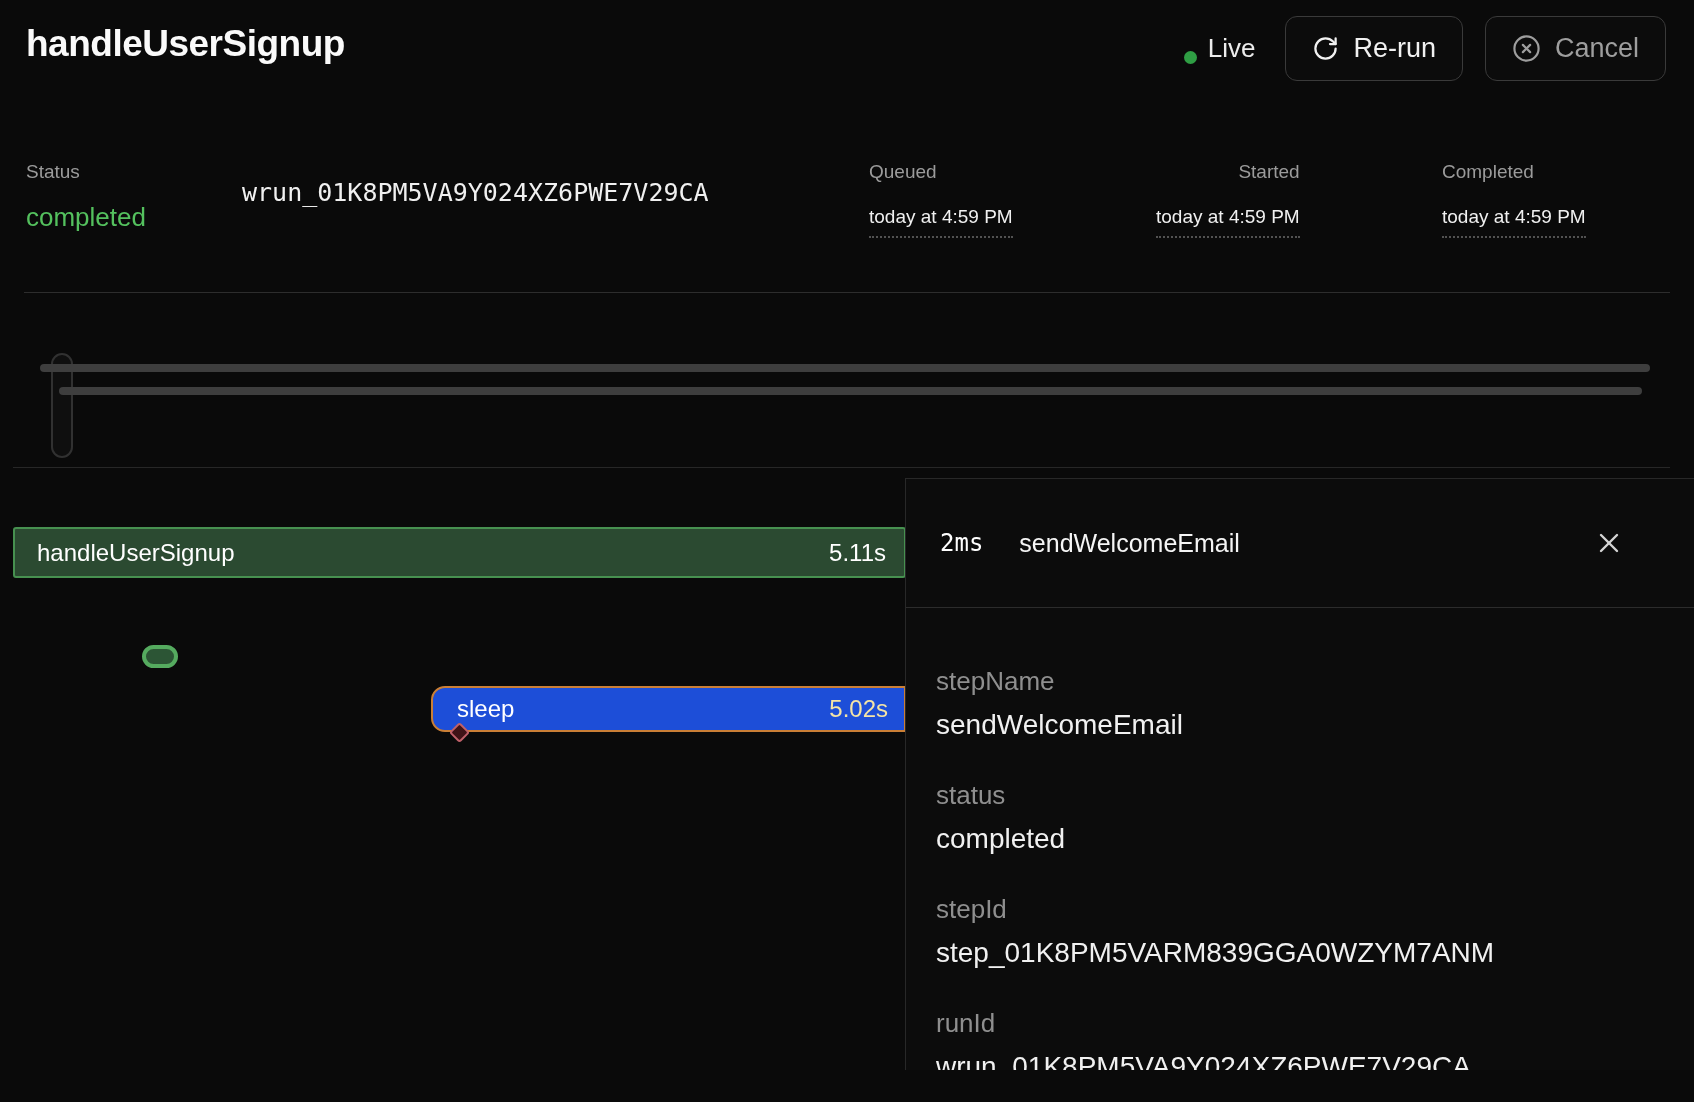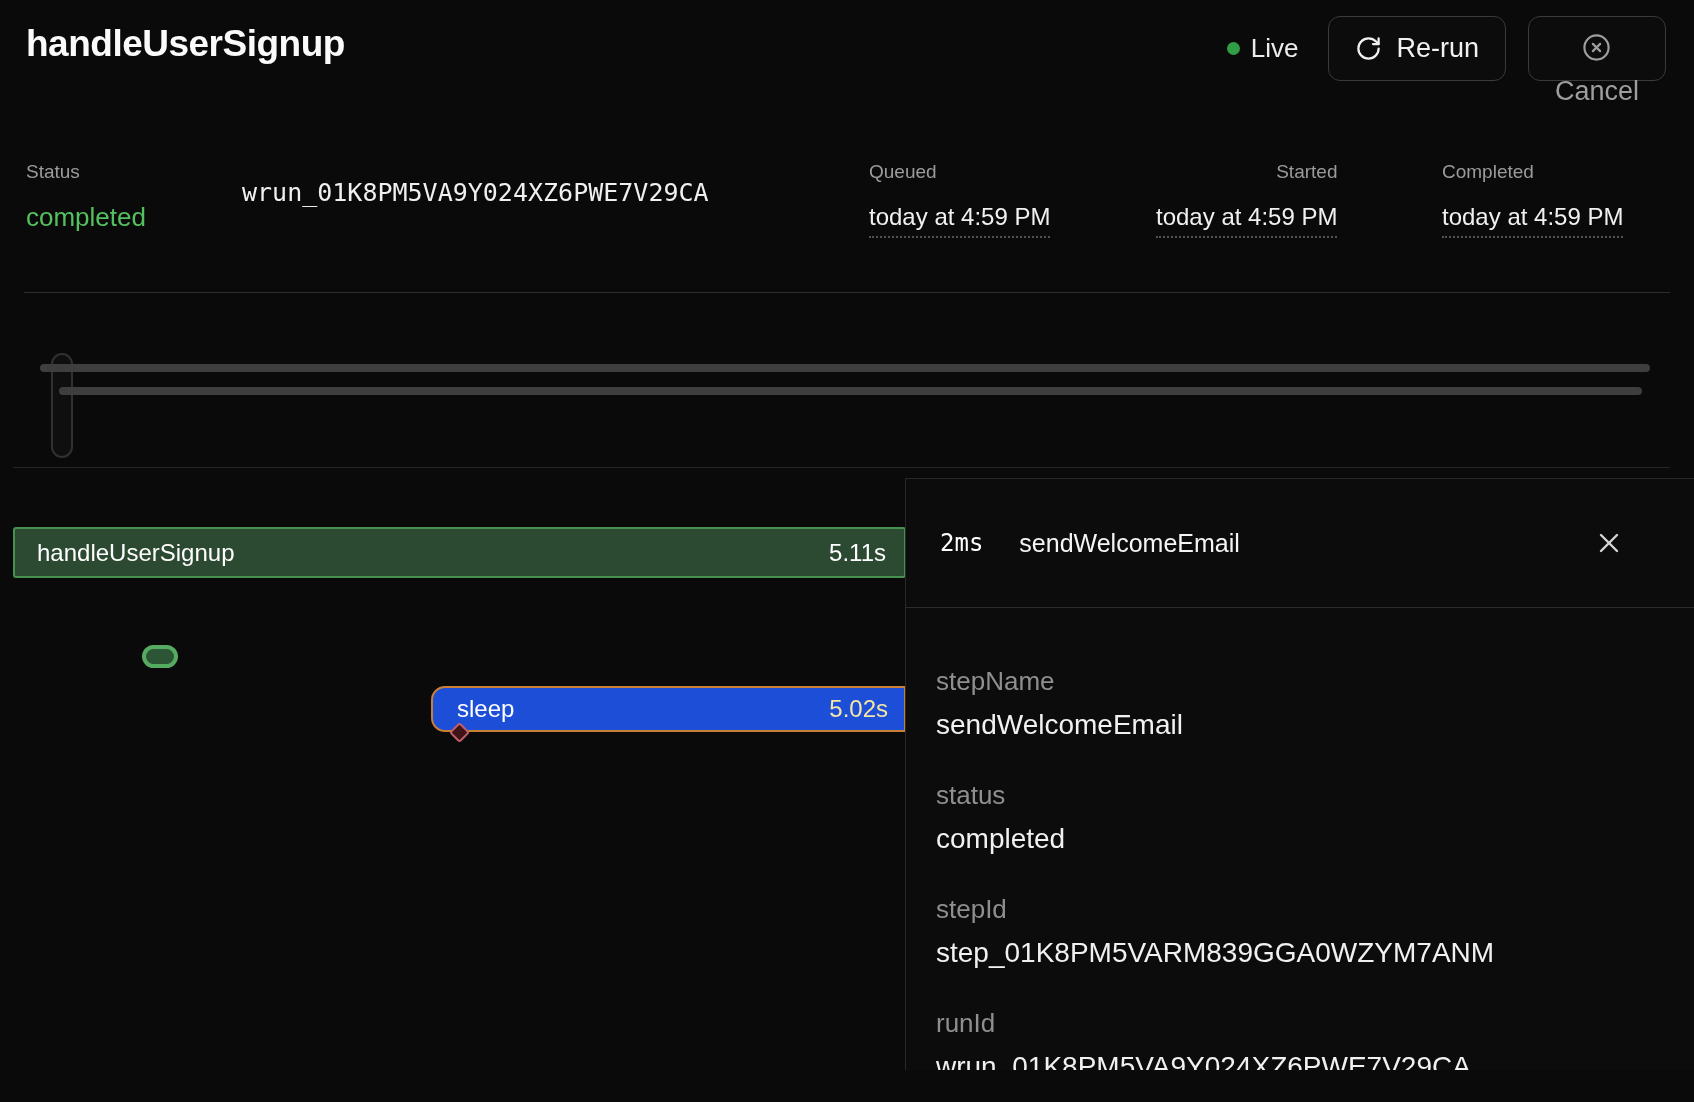--- a/index.html
+++ b/index.html
@@ -18,37 +18,37 @@
     position: absolute; left: 26px; top: 22px;
     font-size: 37px; font-weight: 700; color: #fafafa;
     letter-spacing: -0.5px; line-height: 44px;
   }
   .header-actions {
     position: absolute; top: 16px; left: 1176px; right: 28px;
     height: 65px; display: flex; align-items: center; justify-content: flex-end;
     gap: 22px;
   }
   .live {
-    display: flex; align-items: center; gap: 11px; margin-right: 8px;
+    display: flex; align-items: flex-end; gap: 11px; margin-right: 8px;
   }
   .live-dot { width: 13px; height: 13px; border-radius: 50%; background: #2f9e44; }
   .live-label { font-size: 26px; color: #ececec; }
   .btn {
     height: 65px; display: flex; align-items: center; gap: 14px;
-    padding: 16px 26px; border: 1px solid #3a3a3a; border-radius: 12px;
+    padding: 7px 26px; border: 1px solid #3a3a3a; border-radius: 12px;
     background: rgba(255,255,255,0.01); cursor: pointer; font-size: 27px;
   }
   .btn svg { display: block; }
   .btn-rerun { color: #f1f1f1; }
-  .btn-cancel { color: #9e9e9e; flex-direction: column; }
+  .btn-cancel { color: #9e9e9e; }
 
   
   .meta-field { position: absolute; top: 160px; }
   .meta-label { font-size: 19px; color: #9b9b9b; line-height: 24px; }
-  .meta-value { margin-top: 18px; font-size: 24px; color: #f0f0f0; line-height: 30px; }
+  .meta-value { margin-top: 18px; font-size: 19px; color: #f0f0f0; line-height: 30px; }
   .meta-value.status { color: #54c15e; font-size: 26px; }
   .meta-value.mono { font-family: "DejaVu Sans Mono", monospace; font-size: 25px; }
   .meta-value.time span {
     display: inline-block; border-bottom: 2px dotted #525252; padding-bottom: 4px;
   }
   .f-status    { left: 26px; }
   .f-runid     { left: 242px; }
   .f-queued    { left: 869px; }
   .f-started   { left: 1156px; text-align: right; }
   .f-completed { left: 1442px; }

